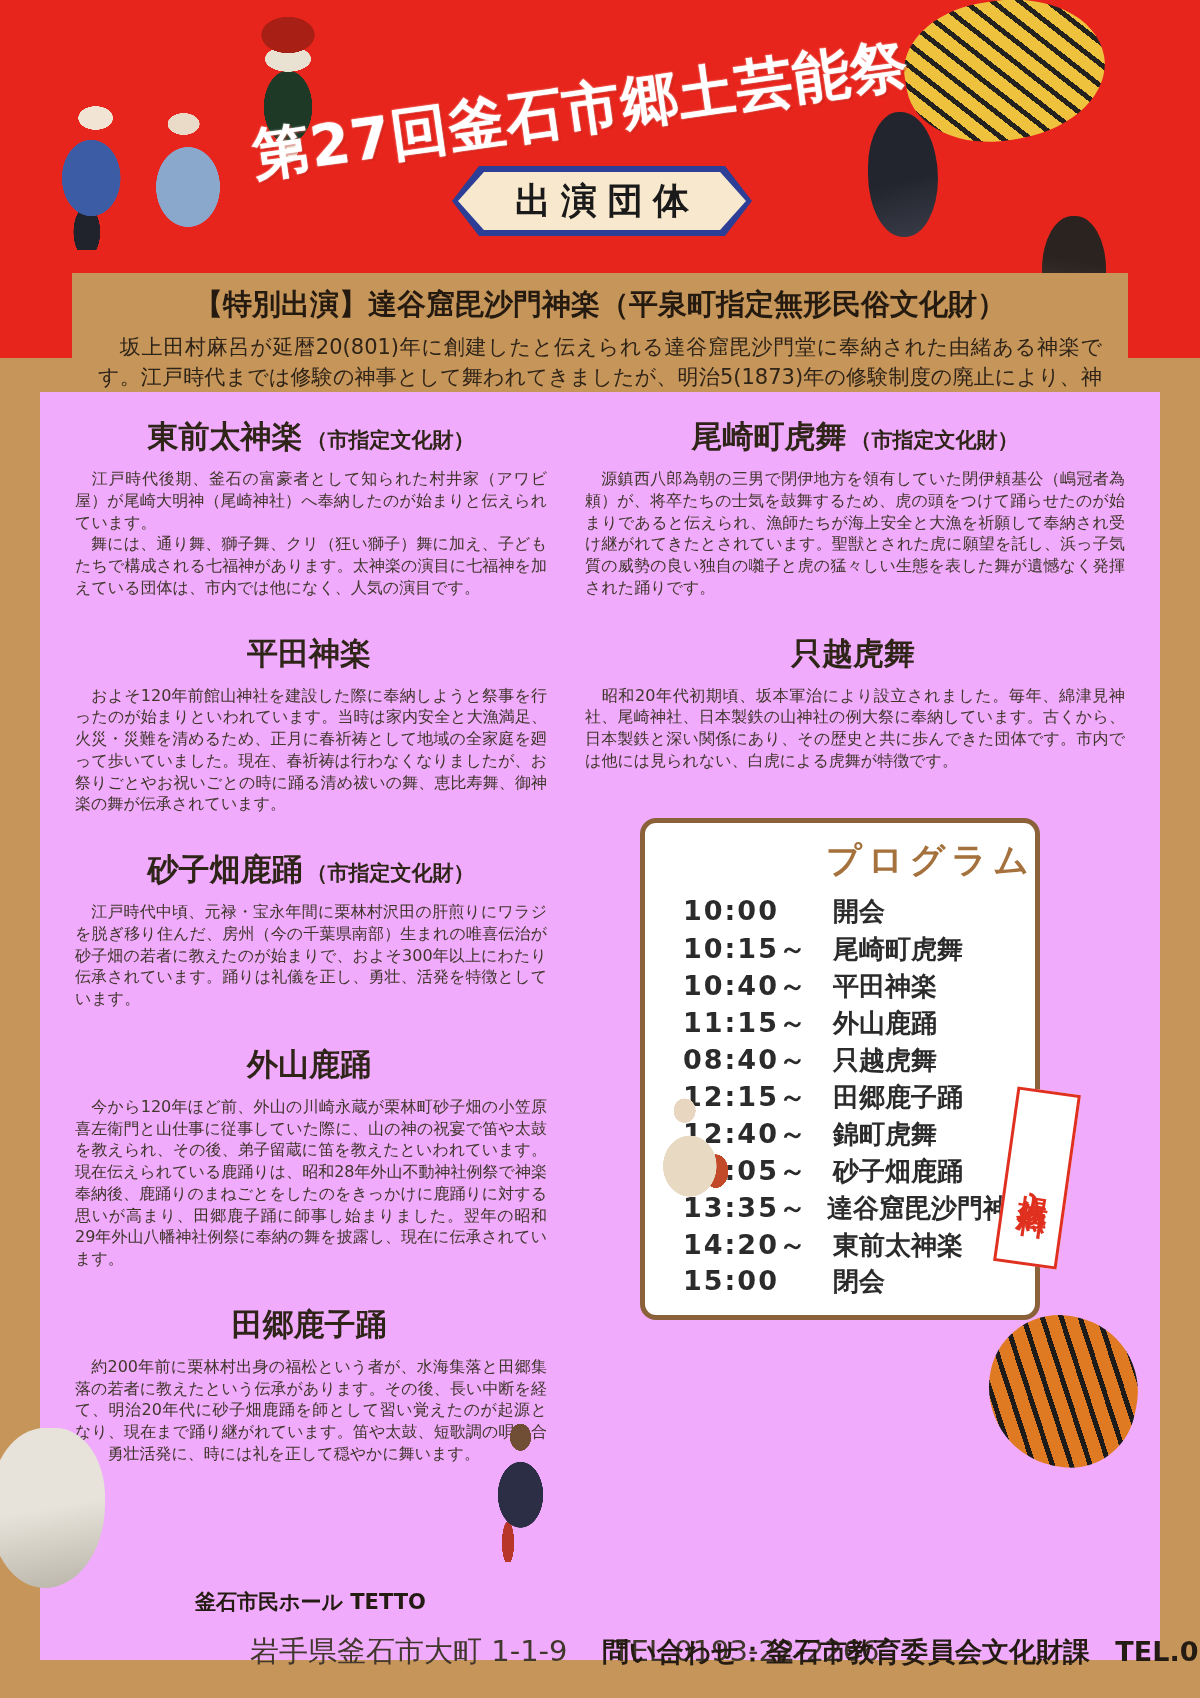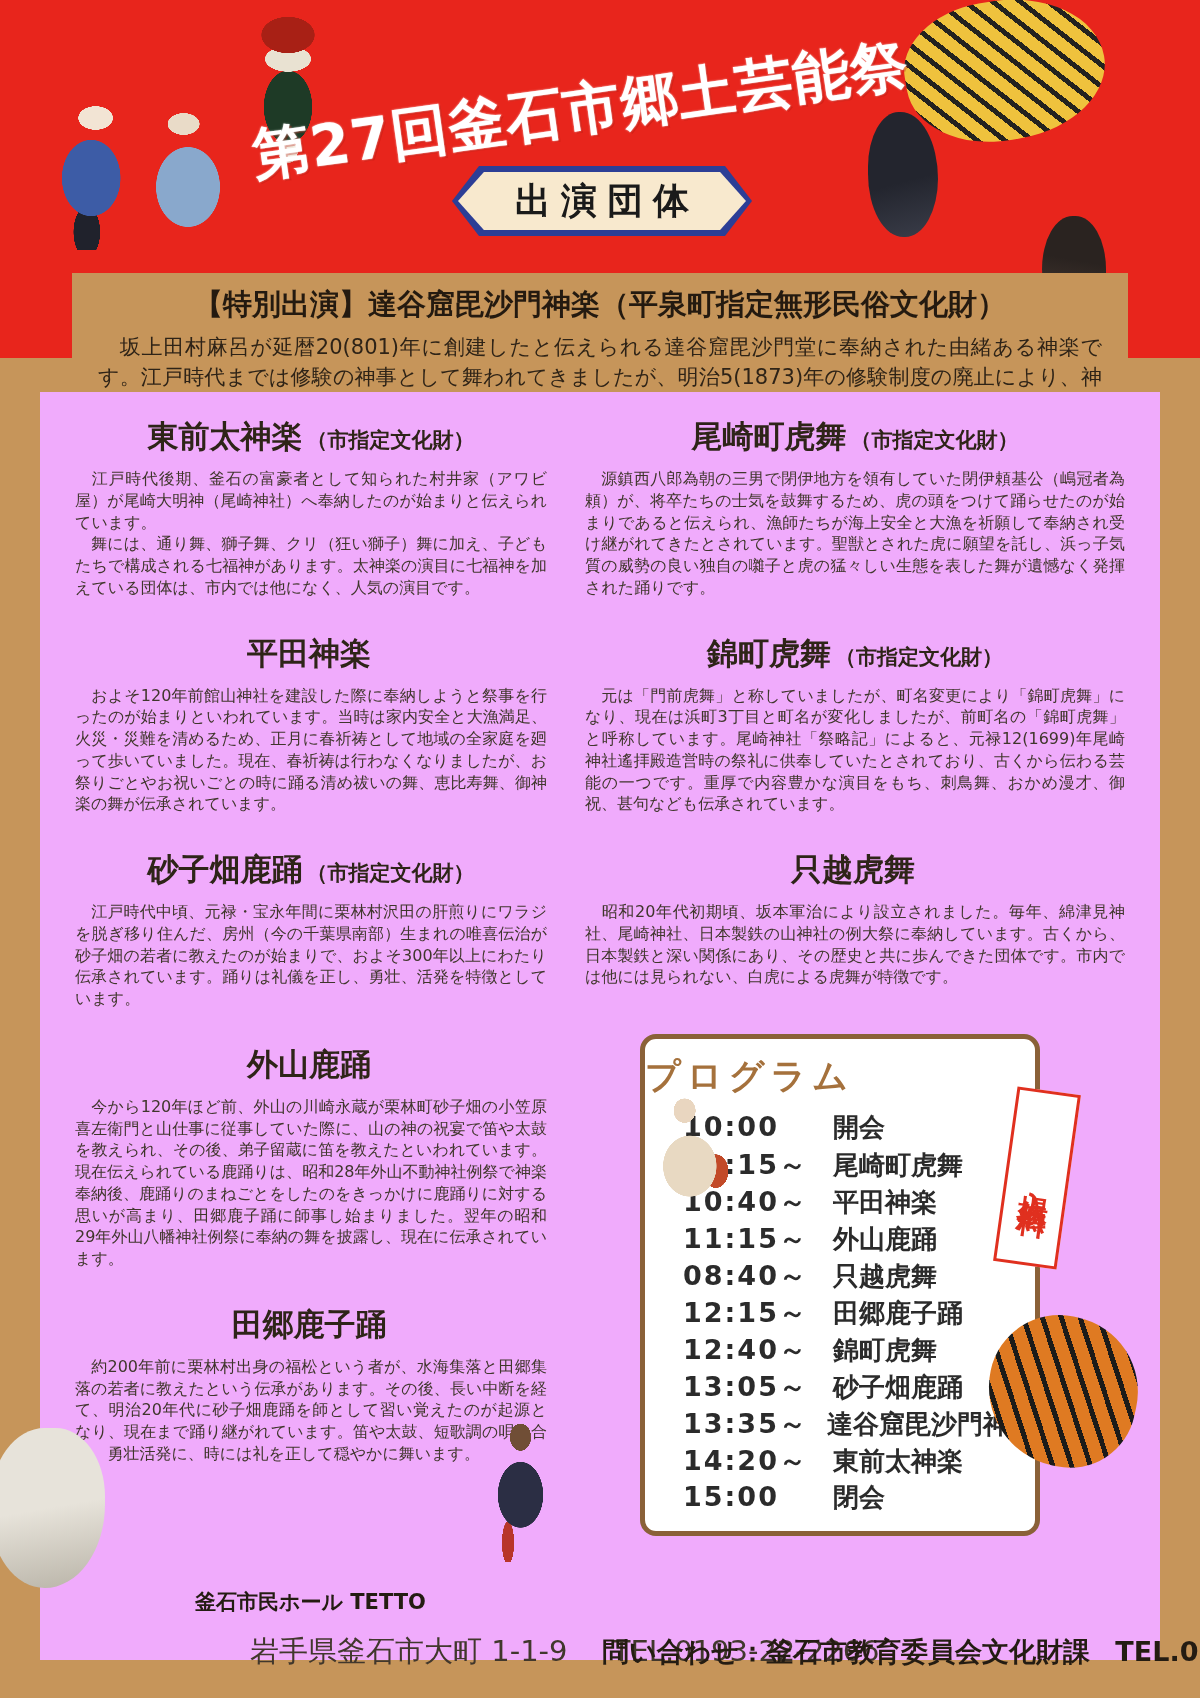--- a/index.html
+++ b/index.html
@@ -34,21 +34,21 @@
   .col-right{left:545px;width:540px;}
   .group{margin-bottom:34px;}
   .group h3{margin:0 0 10px 0;text-align:center;font-size:31px;font-weight:800;color:#2e2418;}
   .group h3 .gtag{font-size:21px;margin-left:4px;}
   .group .gbody{margin:0;font-size:16px;line-height:1.36;color:#40362c;text-align:justify;white-space:pre-line;}
 
   
   .program-wrap{position:relative;margin:46px 0 0 55px;width:400px;}
   .program-box{background:#ffffff;border:5px solid #8a6138;border-radius:16px;
     padding:10px 0 14px 0;box-sizing:border-box;}
-  .program-title{text-align:left;font-size:35px;font-weight:800;color:#a5713c;letter-spacing:6px;margin:4px 0 10px 0;}
+  .program-title{text-align:right;font-size:35px;font-weight:800;color:#a5713c;letter-spacing:6px;margin:4px 0 10px 0;}
   .program-rows{padding:0 0 0 38px;}
   .prow{display:flex;align-items:baseline;height:37px;}
   .ptime{width:150px;font-size:27px;font-weight:700;color:#2b2b2b;letter-spacing:2px;}
   .plabel{font-size:26px;font-weight:700;color:#2b2b2b;white-space:nowrap;}
   .ribbon{position:absolute;left:965px;top:698px;width:58px;height:170px;background:#ffffff;
     border:3px solid #e0301f;transform:rotate(8deg);display:flex;align-items:center;justify-content:center;}
   .ribbon span{writing-mode:vertical-rl;text-orientation:upright;color:#e0301f;
     font-size:30px;font-weight:800;letter-spacing:5px;}
 
   
@@ -139,24 +139,20 @@
         <p class="gbody">　約200年前に栗林村出身の福松という者が、水海集落と田郷集落の若者に教えたという伝承があります。その後、長い中断を経て、明治20年代に砂子畑鹿踊を師として習い覚えたのが起源となり、現在まで踊り継がれています。笛や太鼓、短歌調の唄に合せ、勇壮活発に、時には礼を正して穏やかに舞います。</p>
       </div>
     </div>
 
     <div class="col col-right">
       <div class="group">
         <h3><span class="gname">尾崎町虎舞</span><span class="gtag">（市指定文化財）</span></h3>
         <p class="gbody">　源鎮西八郎為朝の三男で閉伊地方を領有していた閉伊頼基公（嶋冠者為頼）が、将卒たちの士気を鼓舞するため、虎の頭をつけて踊らせたのが始まりであると伝えられ、漁師たちが海上安全と大漁を祈願して奉納され受け継がれてきたとされています。聖獣とされた虎に願望を託し、浜っ子気質の威勢の良い独自の囃子と虎の猛々しい生態を表した舞が遺憾なく発揮された踊りです。</p>
       </div>
       <div class="group">
-        <h3><span class="gname">錦町虎舞</span><span class="gtag">（市指定文化財）</span></h3>
-        <p class="gbody">　元は「門前虎舞」と称していましたが、町名変更により「錦町虎舞」になり、現在は浜町3丁目と町名が変化しましたが、前町名の「錦町虎舞」と呼称しています。尾崎神社「祭略記」によると、元禄12(1699)年尾崎神社遙拝殿造営時の祭礼に供奉していたとされており、古くから伝わる芸能の一つです。重厚で内容豊かな演目をもち、刺鳥舞、おかめ漫才、御祝、甚句なども伝承されています。</p>
-      </div>
-      <div class="group">
         <h3><span class="gname">只越虎舞</span><span class="gtag"></span></h3>
         <p class="gbody">　昭和20年代初期頃、坂本軍治により設立されました。毎年、綿津見神社、尾崎神社、日本製鉄の山神社の例大祭に奉納しています。古くから、日本製鉄と深い関係にあり、その歴史と共に歩んできた団体です。市内では他には見られない、白虎による虎舞が特徴です。</p>
       </div>
 
       <div class="program-wrap">
         <div class="program-box">
           <div class="program-title">プログラム</div>
           <div class="program-rows">
             <div class="prow">
                 <span class="ptime">10:00</span>

